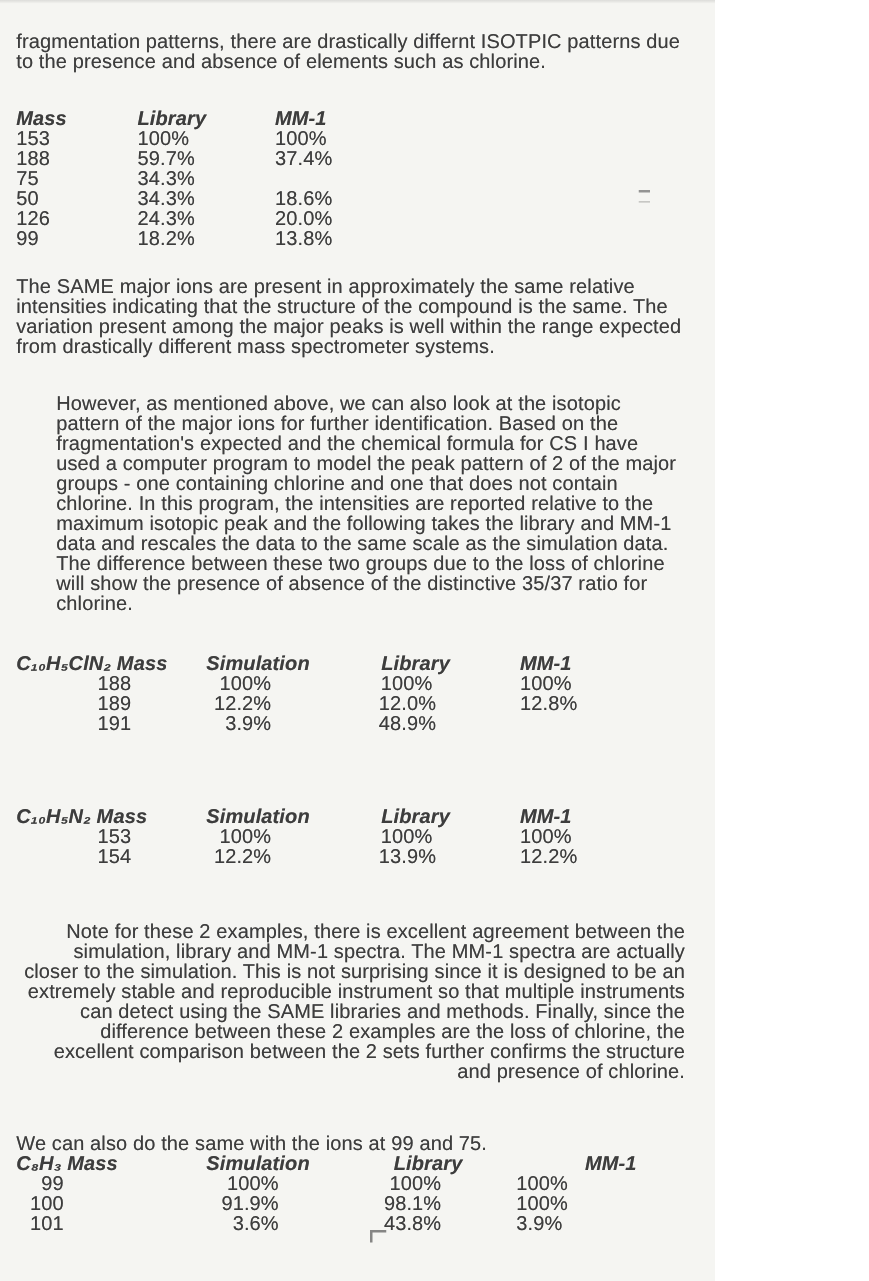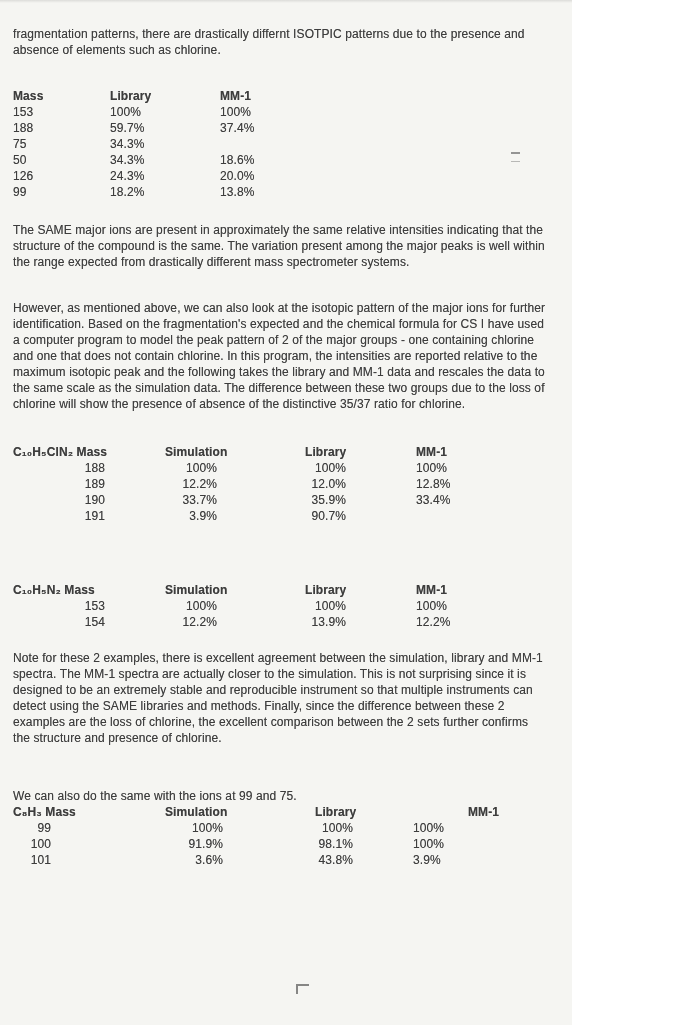--- a/index.html
+++ b/index.html
@@ -4,45 +4,45 @@
 <style>
   html, body { margin: 0; padding: 0; background: #ffffff; }
   .page {
     position: relative;
     width: 572px;
     height: 1025px;
     box-sizing: border-box;
     background: #f5f5f2;
     color: #3d3d3d;
     font-family: "Liberation Sans", sans-serif;
-    font-size: 12px;
+    font-size: 16px;
     line-height: 16px;
     letter-spacing: 0.1px;
     padding: 26px 24px 0 13px;
     overflow: hidden;
     text-shadow: 0 0 0.5px rgba(55,55,55,0.55);
   }
   p { margin: 0; max-width: 655px; }
   .p-intro   { margin-bottom: 30px; }
   .p-same    { margin-bottom: 30px; }
-  .p-however { margin-bottom: 32px; }
-  .p-note    { margin-bottom: 42px; }
+  .p-however { margin-bottom: 32px; margin-left: 32px; }
+  .p-note    { margin-bottom: 42px; text-align: right; }
   .p-closing { }
 
   .tbl { margin: 0; }
   .trow { display: grid; }
-  .thead .cell { font-weight: 700; }
+  .thead .cell { font-weight: 700; font-style: italic; }
   .cell { white-space: pre; }
 
   .t1 { margin-bottom: 22px; }
   .t1 .trow { grid-template-columns: 97px 110px 1fr; }
 
   .t2, .t3 { }
   .t2 { margin-bottom: 58px; }
-  .t3 { margin-bottom: 20px; }
+  .t3 { margin-bottom: 44px; }
   .t2 .trow, .t3 .trow { grid-template-columns: 150px 140px 113px 1fr; }
   .t2 .c0v, .t3 .c0v { text-align: right; padding-right: 58px; }
   .t2 .c1v, .t3 .c1v { text-align: right; padding-right: 86px; }
   .t2 .c2v, .t3 .c2v { text-align: right; padding-right: 70px; }
   .t2 .c1h, .t3 .c1h { padding-left: 2px; }
   .t2 .c2h, .t3 .c2h { padding-left: 2px; }
 
   .t4 .trow { grid-template-columns: 150px 140px 110px 1fr; }
   .t4 .c0v { text-align: right; padding-right: 112px; }
   .t4 .c1v { text-align: right; padding-right: 80px; }
@@ -133,29 +133,23 @@
       <span class="cell c2v">100%</span>
       <span class="cell c3v">100%</span>
     </div>
     <div class="trow">
       <span class="cell c0v">189</span>
       <span class="cell c1v">12.2%</span>
       <span class="cell c2v">12.0%</span>
       <span class="cell c3v">12.8%</span>
     </div>
     <div class="trow">
-      <span class="cell c0v">190</span>
-      <span class="cell c1v">33.7%</span>
-      <span class="cell c2v">35.9%</span>
-      <span class="cell c3v">33.4%</span>
-    </div>
-    <div class="trow">
       <span class="cell c0v">191</span>
       <span class="cell c1v">3.9%</span>
-      <span class="cell c2v">90.7%</span>
+      <span class="cell c2v">48.9%</span>
     </div>
   </div>
 
   <div class="tbl t3">
     <div class="trow thead">
       <span class="cell c0h">C₁₀H₅N₂ Mass</span>
       <span class="cell c1h">Simulation</span>
       <span class="cell c2h">Library</span>
       <span class="cell c3h">MM-1</span>
     </div>

